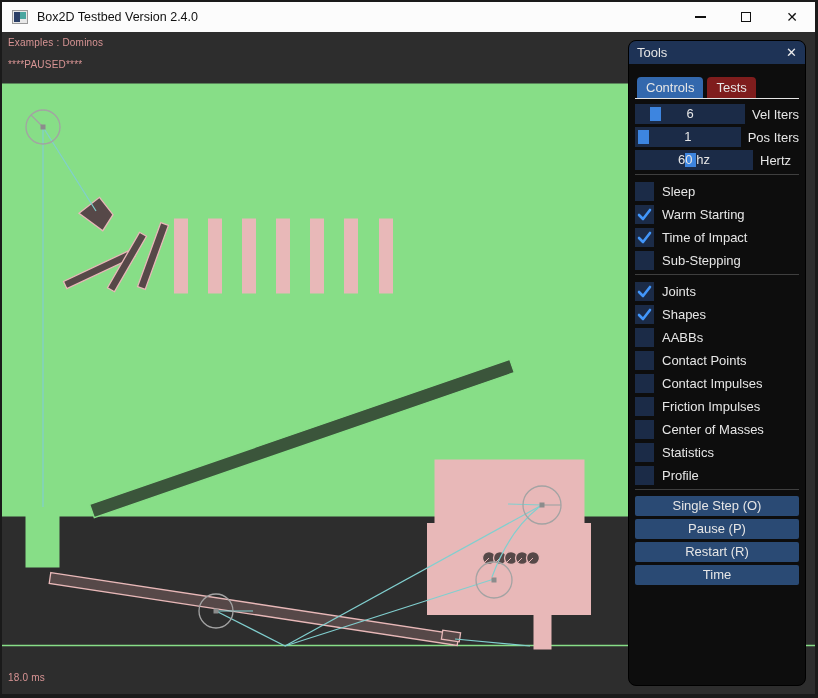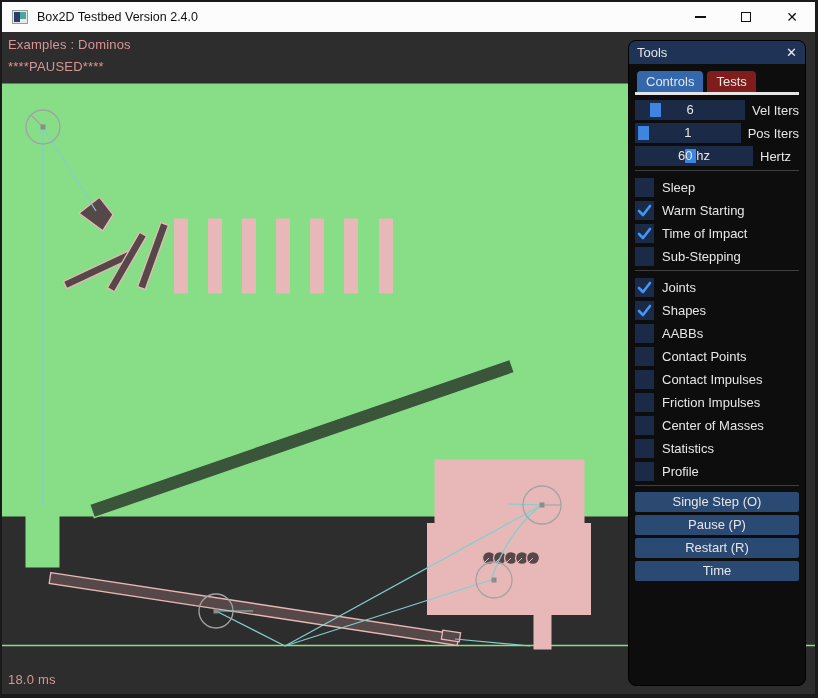--- a/index.html
+++ b/index.html
@@ -18,34 +18,34 @@
   .app-icon::after{ content:""; position:absolute; left:7px; top:1px; width:6px; height:7px; background:#49a6a0; }
   .title-text{ font-size:12.5px; }
   .win-controls{ margin-left:auto; display:flex; height:100%; }
   .win-btn{ width:46px; height:100%; display:flex; align-items:center; justify-content:center; color:#111; font-size:13px; }
   .min-glyph{ display:block; width:11px; height:1.5px; background:#111; }
   .max-glyph{ display:block; width:10px; height:10px; border:1.2px solid #111; }
   .close-glyph{ font-size:14px; line-height:1; }
   
   .canvas{ position:absolute; left:0; top:30px; right:0; bottom:0; background:#2d2d2d; }
   svg.scene{ position:absolute; left:0; top:0; width:100%; height:100%; }
-  .hud{ position:absolute; color:#d89494; font-size:13px; letter-spacing:.2px; }
+  .hud{ position:absolute; color:#d89494; font-size:10px; letter-spacing:.2px; }
   .hud-example{ left:6px; top:5px; }
   .hud-paused{ left:6px; top:27px; }
   .hud-ms{ left:6px; top:640px; }
   
   .panel{
     position:absolute; left:626px; top:8px; width:178px; height:646px;
     background:#0d0d0d; border:1px solid #000; border-radius:8px; overflow:hidden;
     color:#e6e6e6; font-size:13px;
   }
   .panel-title{ height:23px; background:#1e3356; display:flex; align-items:center; padding:0 8px; }
   .panel-close{ margin-left:auto; font-size:13px; color:#eee; }
   .panel-body{ padding:5px 6px 0 6px; }
-  .tabbar{ display:flex; gap:4px; padding-left:2px; border-bottom:3px solid #e5e5e5; margin-top:2px; }
+  .tabbar{ display:flex; gap:4px; padding-left:2px; border-bottom:1px solid #e5e5e5; margin-top:8px; }
   .tab{ padding:3px 9px 3px 9px; background:#7f1d1d; border-radius:4px 4px 0 0; color:#e6e6e6; }
   .tab.active{ background:#3368ad; }
   .rows{ margin-top:5px; }
   .row{ display:flex; align-items:center; height:20px; margin-bottom:3px; }
   .track{ position:relative; width:118px; height:20px; background:#1b2b47; }
   .grab{ position:absolute; top:3px; width:11px; height:14px; background:#3d85e0; }
   .val{ position:absolute; left:0; right:0; top:0; height:20px; line-height:20px; text-align:center; color:#e6e6e6; }
   .slbl{ margin-left:7px; white-space:nowrap; }
   .sep{ height:1px; background:#3f3f3f; margin:4px 0 6px 0; }
   .toggle .cb{ position:relative; width:19px; height:19px; background:#1b2b47; margin-right:8px; flex:0 0 auto; }

